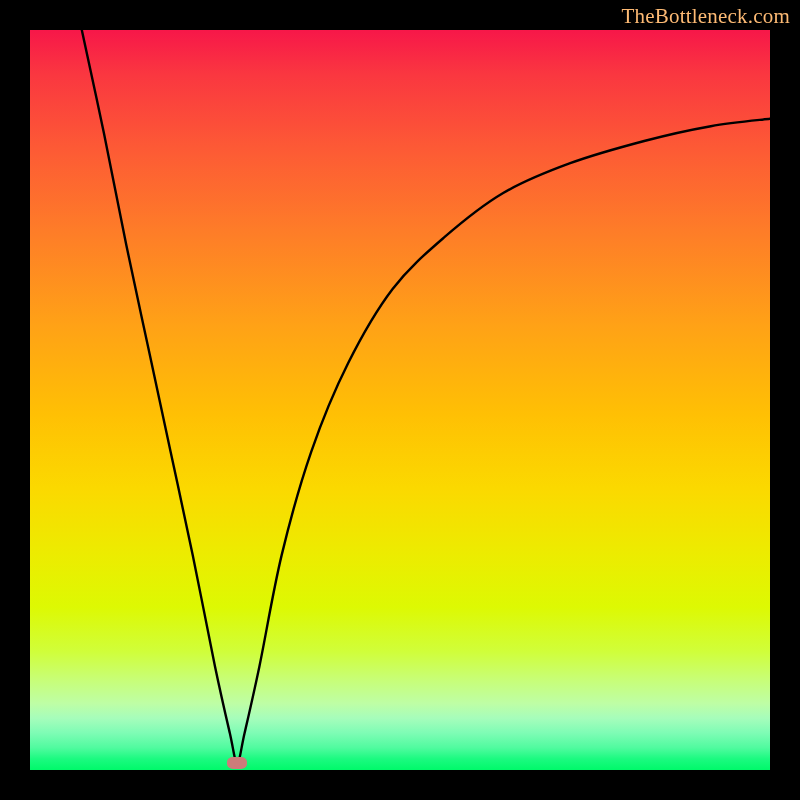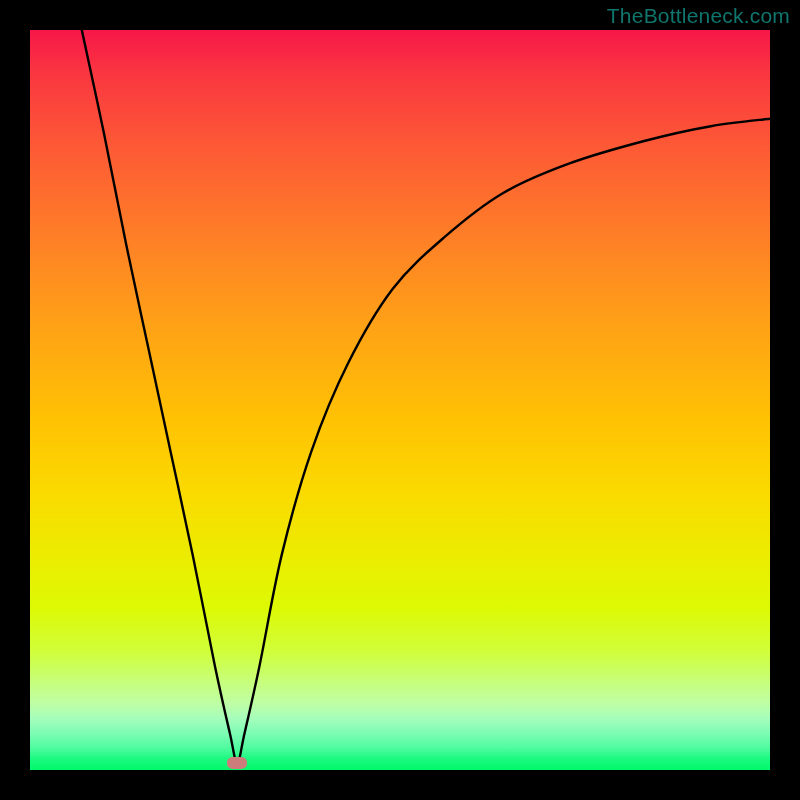--- a/index.html
+++ b/index.html
@@ -67,24 +67,25 @@
     width: 20px;
     height: 12px;
     border-radius: 6px / 5px;
     background: #CC7C7A;
     transform: translate(-50%, -50%);
   }
   .watermark {
     position: absolute;
     top: 4px;
     right: 10px;
-    color: #0f766e;
+    color: #fdba74;
     font-size: 21px;
     font-weight: 400;
     letter-spacing: 0.2px;
+    font-family: Liberation Serif, serif;
   }
 </style>
 </head>
 <body>
 
 <div class="frame">
 
   <div class="plot-area">
     <div class="gradient"></div>
 

